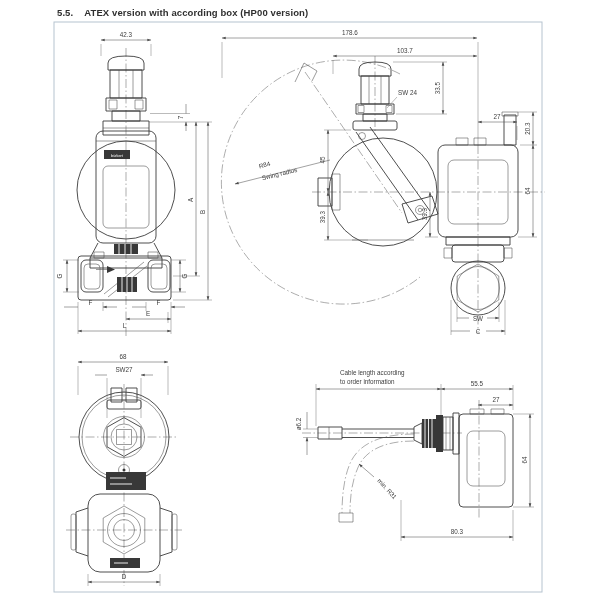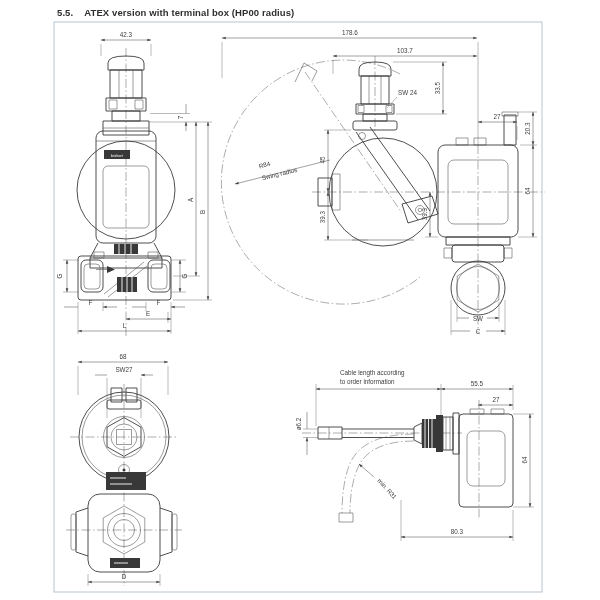--- a/index.html
+++ b/index.html
@@ -16,21 +16,21 @@
   .wline{fill:none;stroke:#fff;stroke-width:0.9;}
   text.d{font:6.3px "Liberation Sans",sans-serif;fill:#3d3d3d;}
   text.b{font:3.8px "Liberation Sans",sans-serif;fill:#fff;}
 </style>
 </head>
 <body>
 
 <div id="page">
   <div id="title">
     <span>5.5.</span>
-    <span>ATEX version with terminal box (HP00 radius)</span>
+    <span>ATEX version with according box (HP00 version)</span>
   </div>
 
   <svg width="600" height="600" viewBox="0 0 600 600">
     <defs>
       <marker id="ah" viewBox="0 0 10 10" refX="9.5" refY="5" markerWidth="9" markerHeight="7" orient="auto-start-reverse">
         <path d="M0,1.6 L10,5 L0,8.4 z" fill="#4a4a4a"></path>
       </marker>
     </defs>
 
     <rect class="frame" x="54" y="22" width="488" height="570"></rect>

